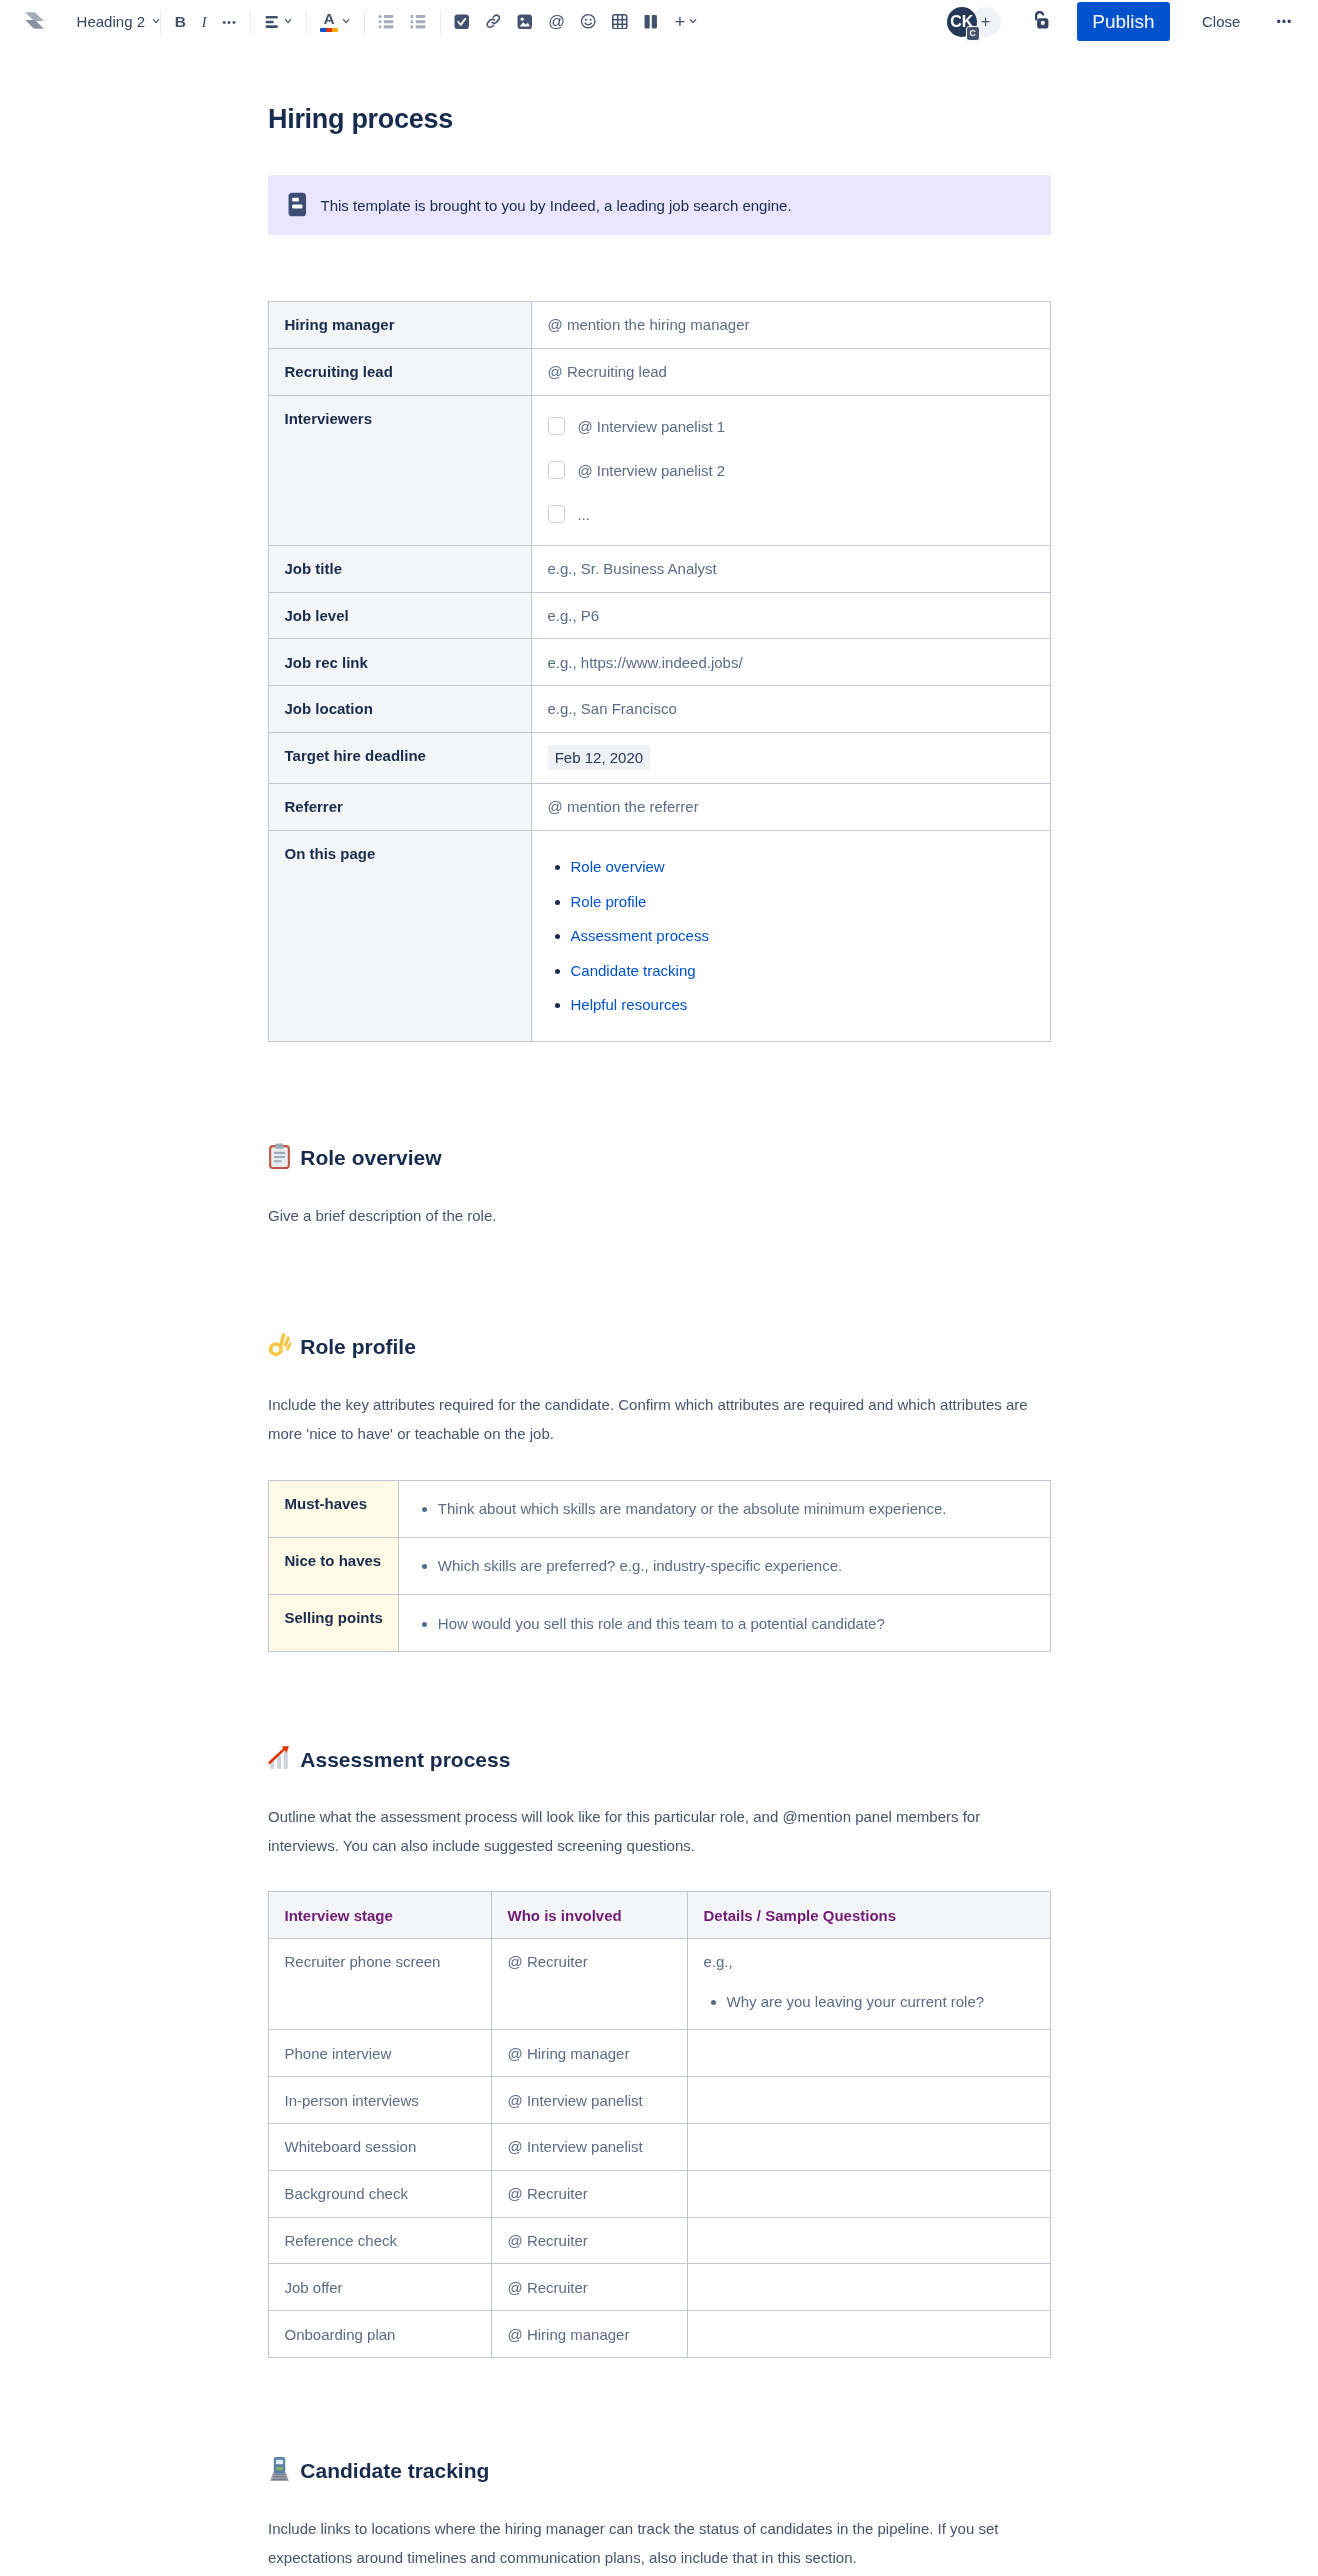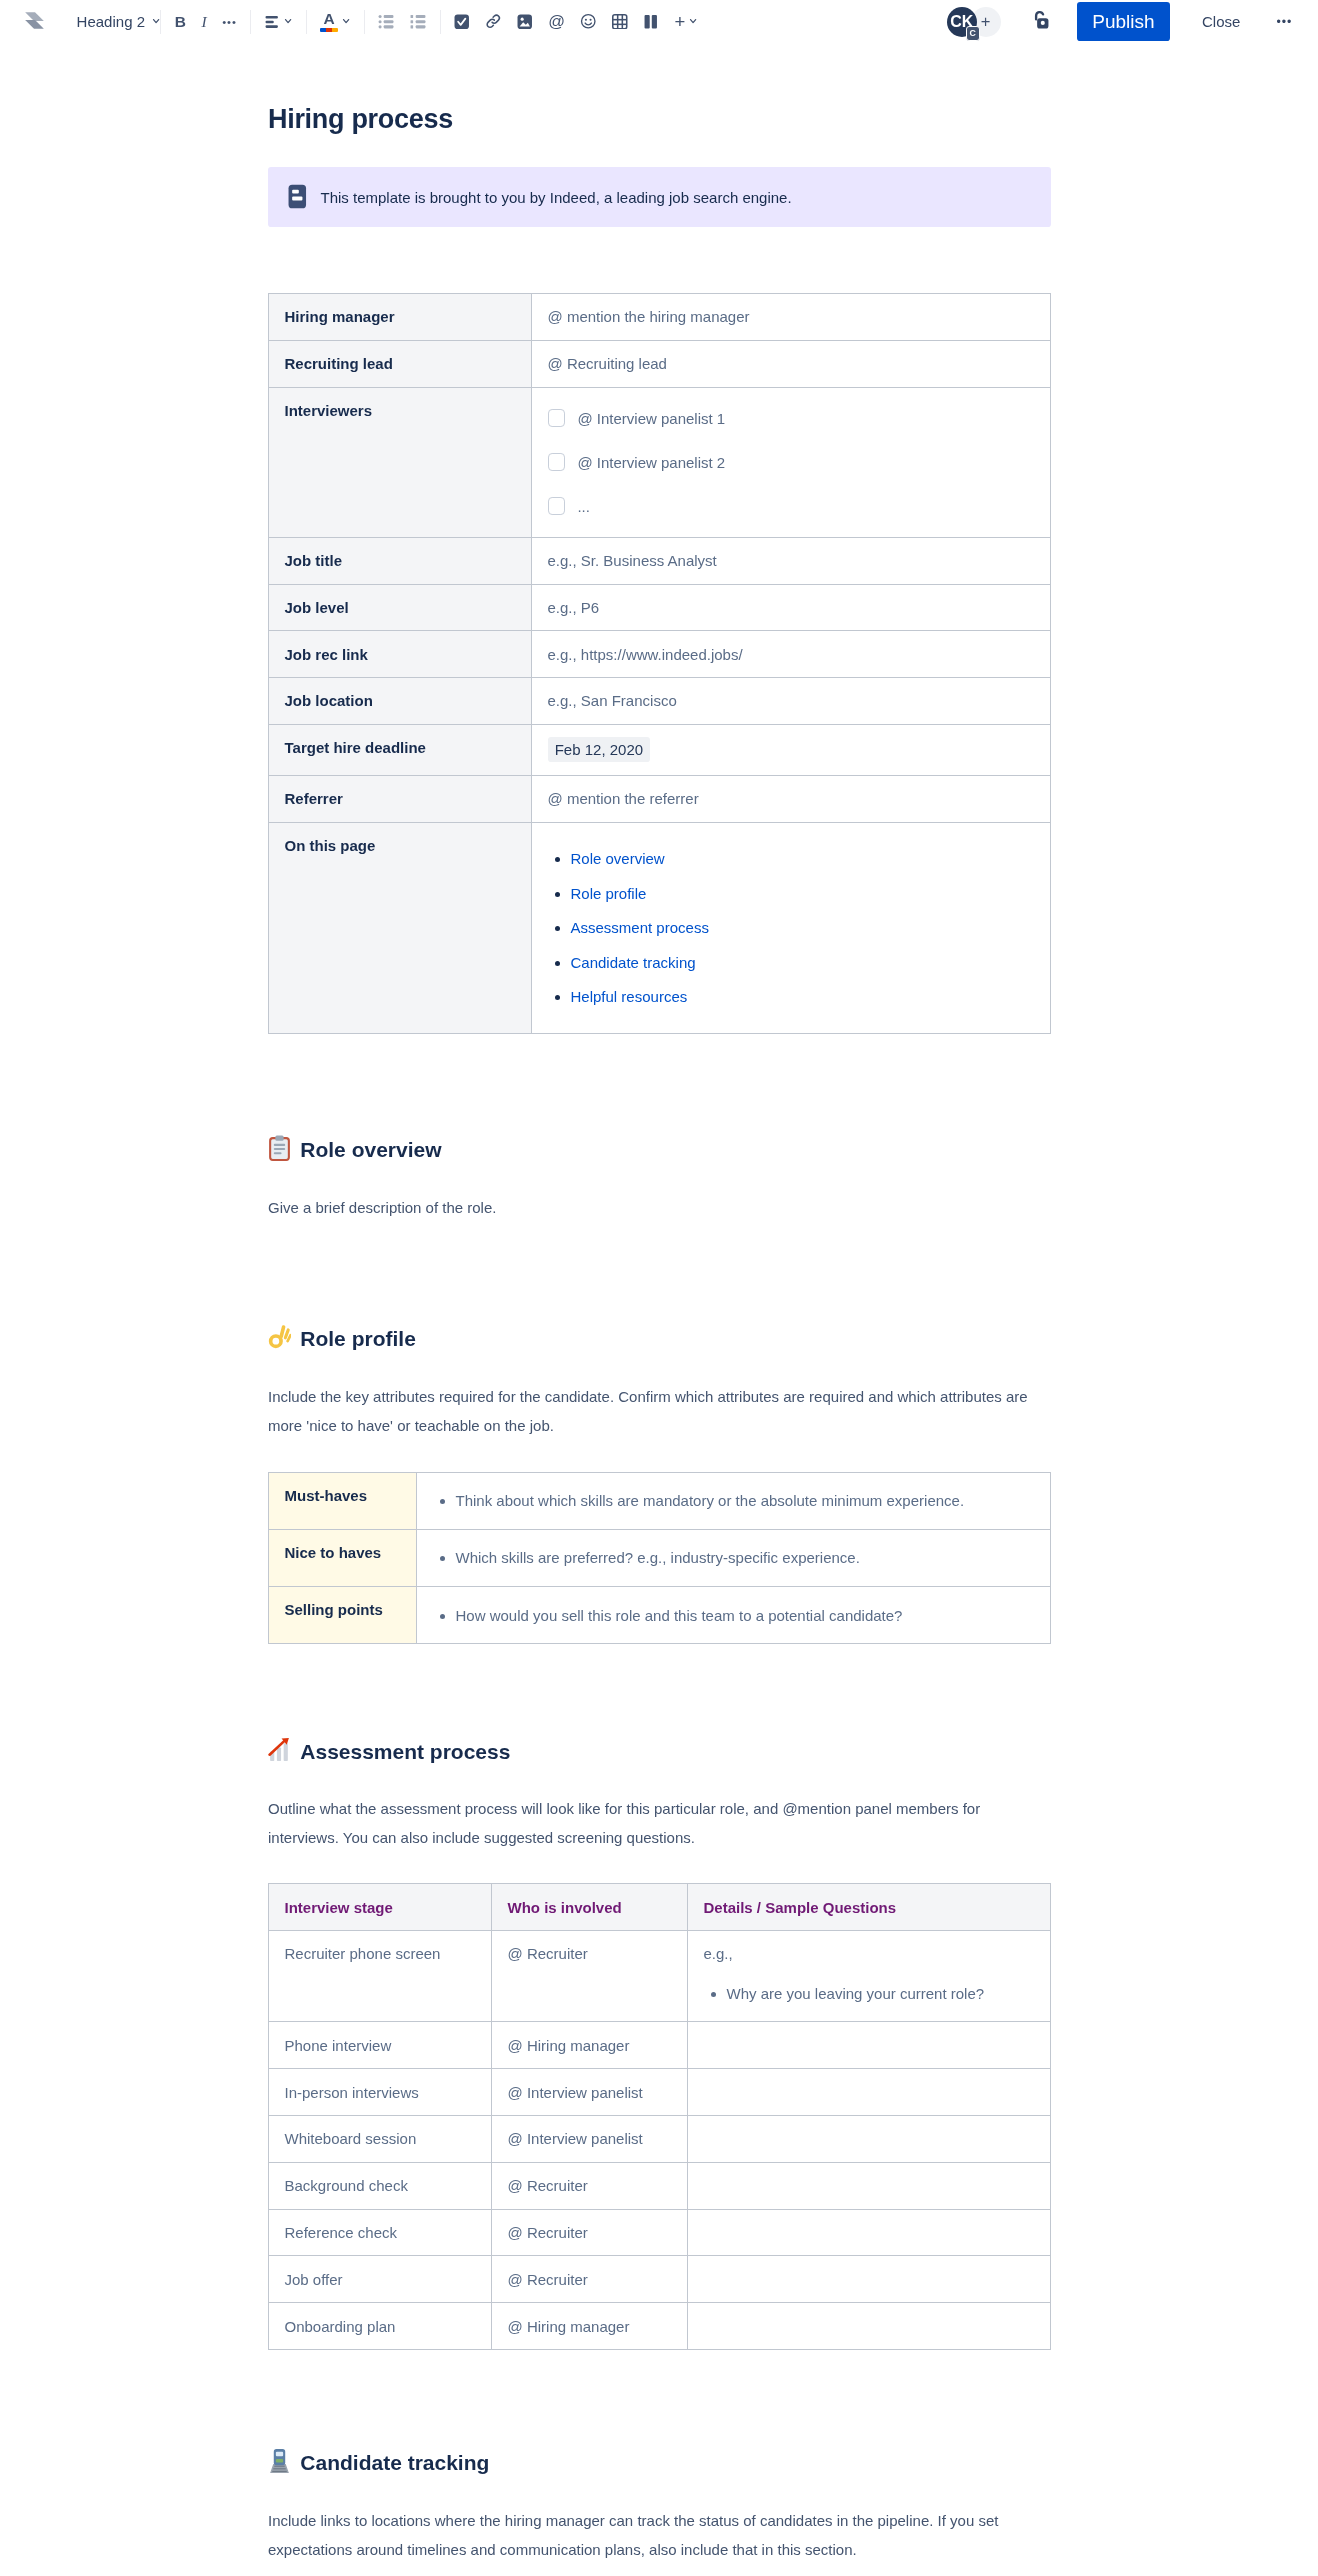--- a/index.html
+++ b/index.html
@@ -53,21 +53,21 @@
     margin-left: 20.6px; background: #0052CC; color: #fff; border: none; border-radius: 3.1px;
     font-size: 19px; padding: 8.8px 15.5px; cursor: pointer; font-family: inherit;
   }
   .close-btn { margin-left: 26px; background: none; border: none; font-size: 15px; color: #344563; cursor: pointer; font-family: inherit; }
   .moreactions-btn { margin-left: 24px; background: none; border: none; font-size: 12.4px; letter-spacing: 1px; color: #344563; cursor: pointer; }
 
   
   .content { width: 783px; margin: 0 auto; padding-bottom: 72px; }
   h1.page-title { font-size: 27px; font-weight: bold; color: #172B4D; margin: 61px 0 0; letter-spacing: -0.3px; }
   .panel {
-    margin-top: 32px; background: #EAE6FF; border-radius: 3.1px;
+    margin-top: 40px; background: #EAE6FF; border-radius: 3.1px;
     padding: 15.5px 18.5px; display: flex; gap: 13.4px; align-items: flex-start;
   }
   .panel-text { font-size: 15px; color: #172B4D; line-height: 29px; }
 
   table { width: 100%; border-collapse: collapse; }
   table, th, td { border: 1px solid #C1C7D0; }
   th, td { padding: 12.4px 15.5px; vertical-align: top; text-align: left; font-size: 15px; line-height: 1.4; }
   .label-cell { font-weight: bold; color: #172B4D; white-space: nowrap; }
   .value-cell { color: #5A6C87; }
   .info-table { margin-top: 66px; }
@@ -86,21 +86,21 @@
   ul.links-list li { margin: 13.4px 0; color: #172B4D; }
   ul.links-list li a { color: #0052CC; text-decoration: none; cursor: pointer; }
   ul.cell-bullets { margin: 0; padding-left: 23px; }
   ul.cell-bullets li { margin: 5.2px 0; color: #5A6C87; }
 
   .section { margin-top: 98px; }
   .section-heading { display: flex; align-items: center; gap: 9.3px; font-size: 21px; font-weight: 600; color: #172B4D; }
   .section-body { font-size: 15px; color: #44546F; line-height: 29px; margin-top: 27px; max-width: 773px; }
 
   .profile-table { margin-top: 32px; }
-  .profile-table .label-cell { background: #FFFAE6; width: 148px; }
+  .profile-table .label-cell { background: #FFFAE6; width: 130px; }
   .assess-table { margin-top: 31px; }
   .assess-table th { background: #F4F5F7; font-weight: bold; color: #701a75; }
   .assess-table .col-stage { width: 223px; }
   .assess-table .col-who { width: 196px; }
   .assess-table td { color: #5A6C87; }
   .eg-line { margin: 0 0 18.5px; }
   .emoji-icon { flex: none; }
 </style>
 </head>
 <body>

